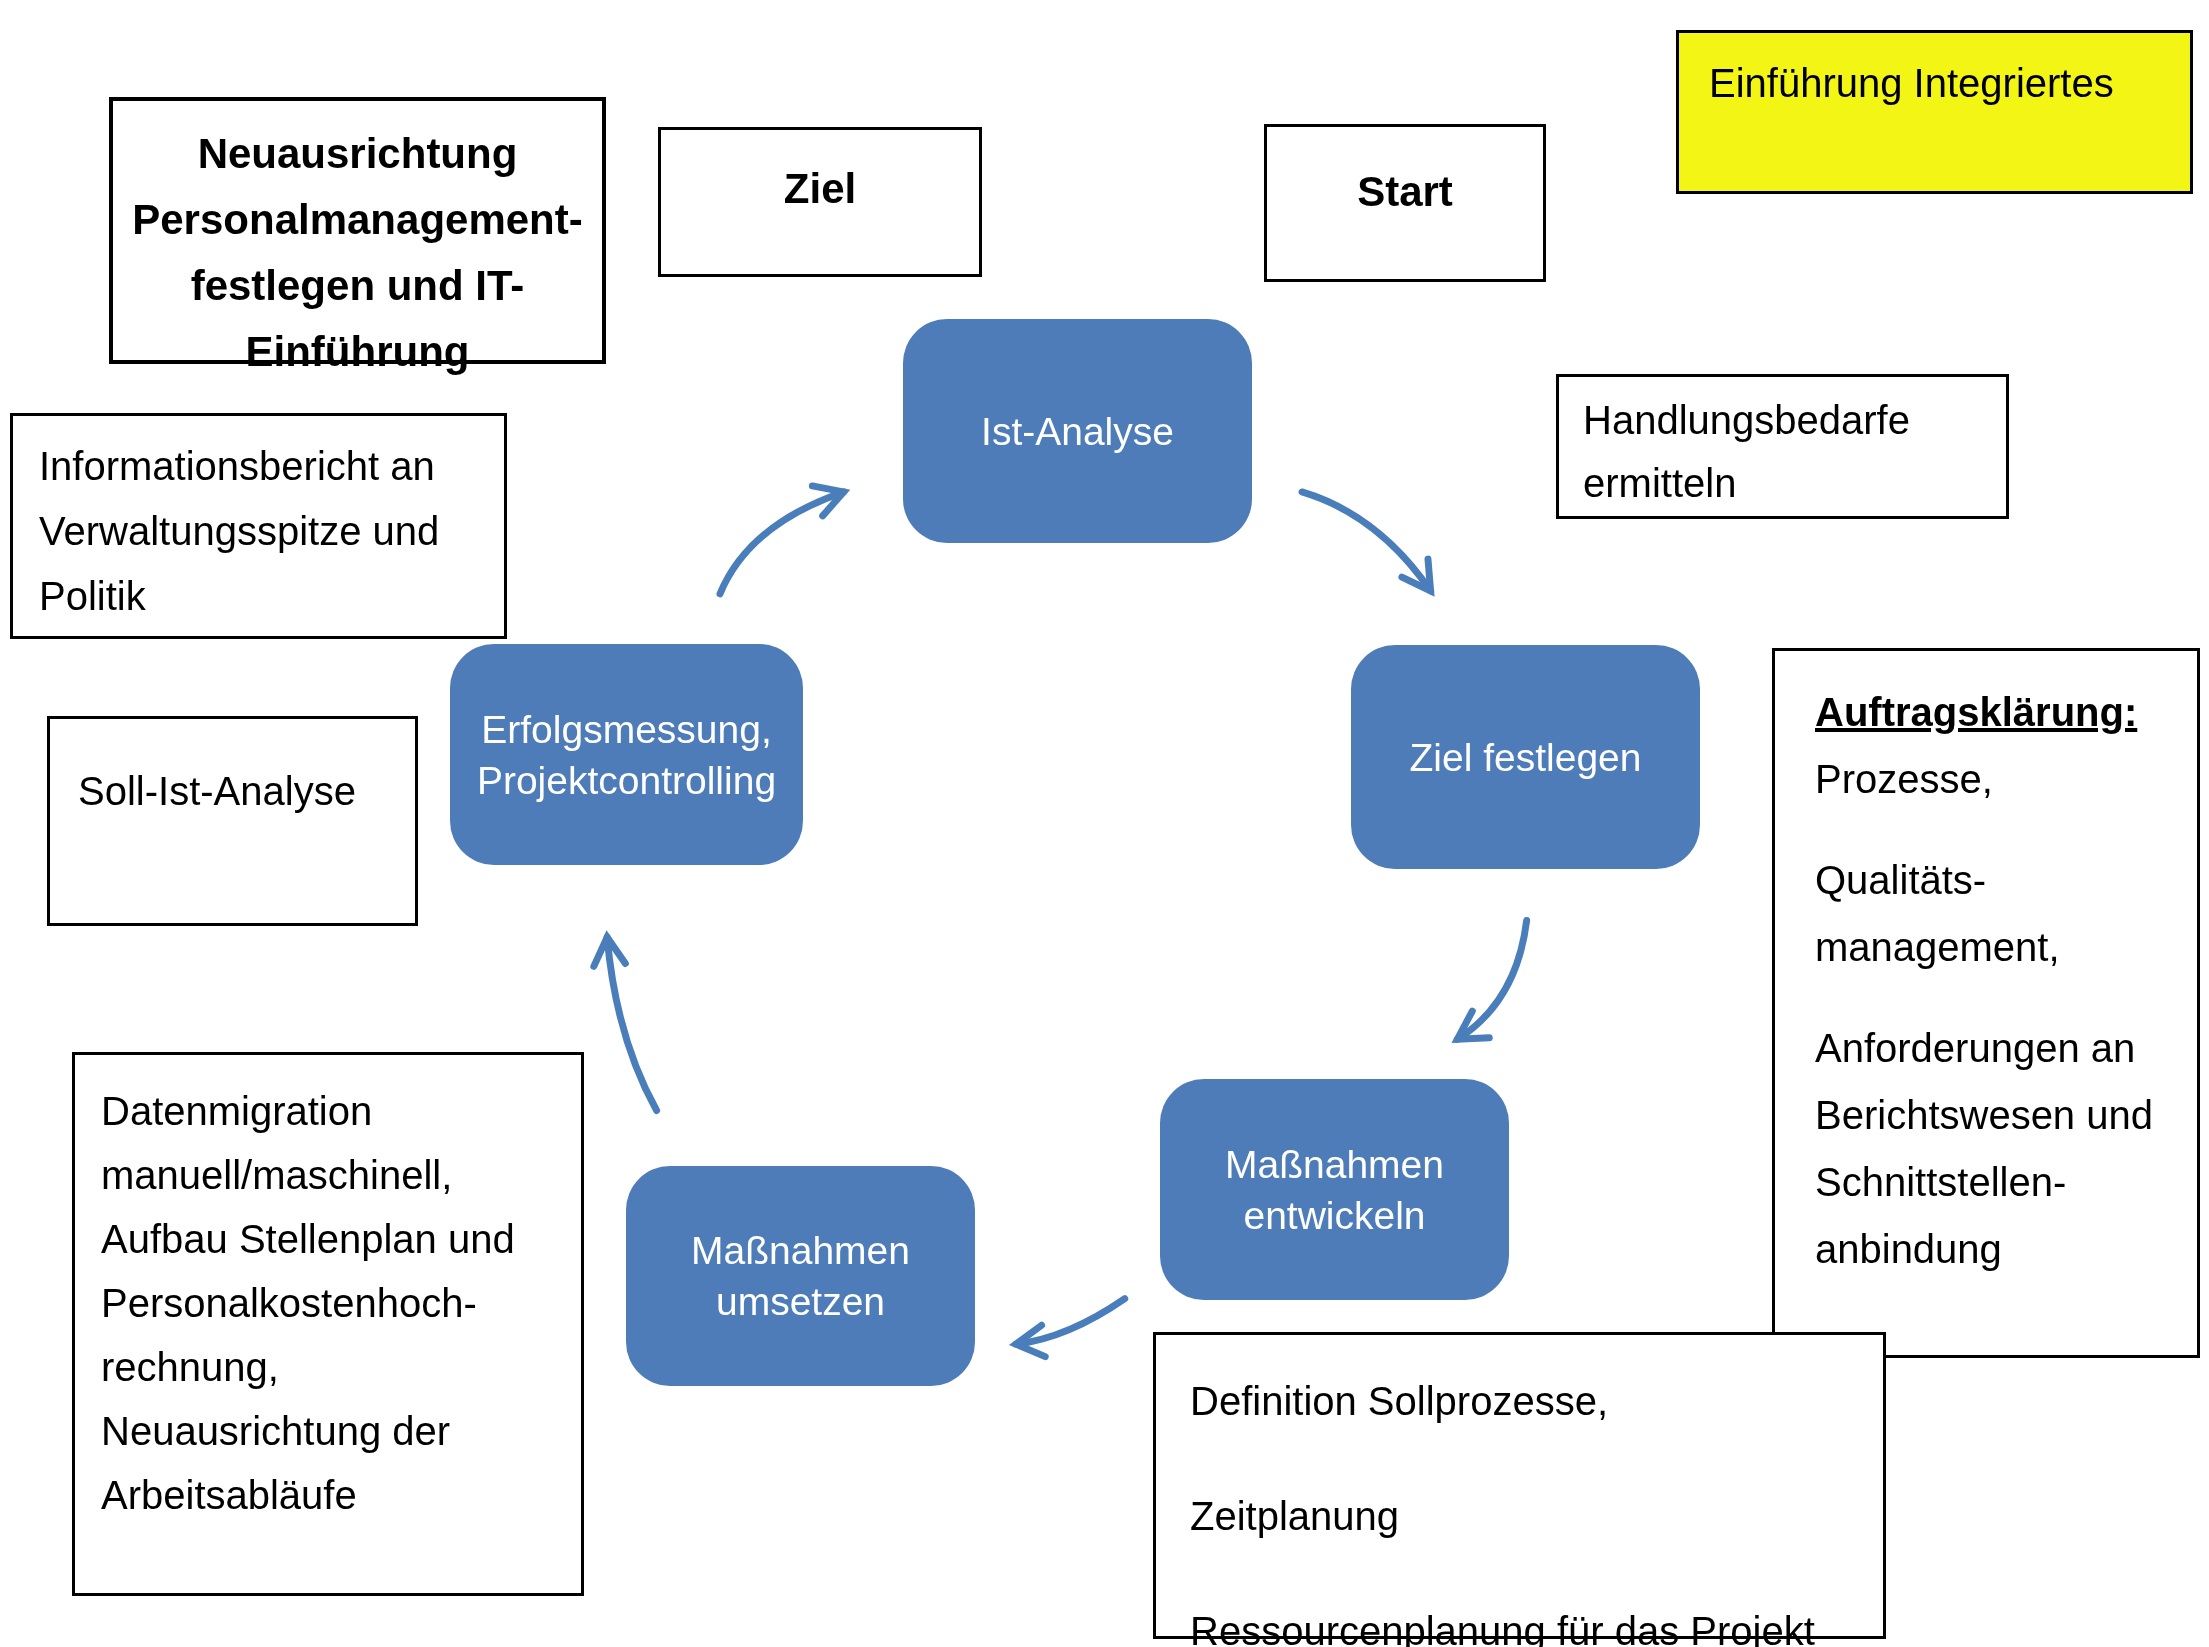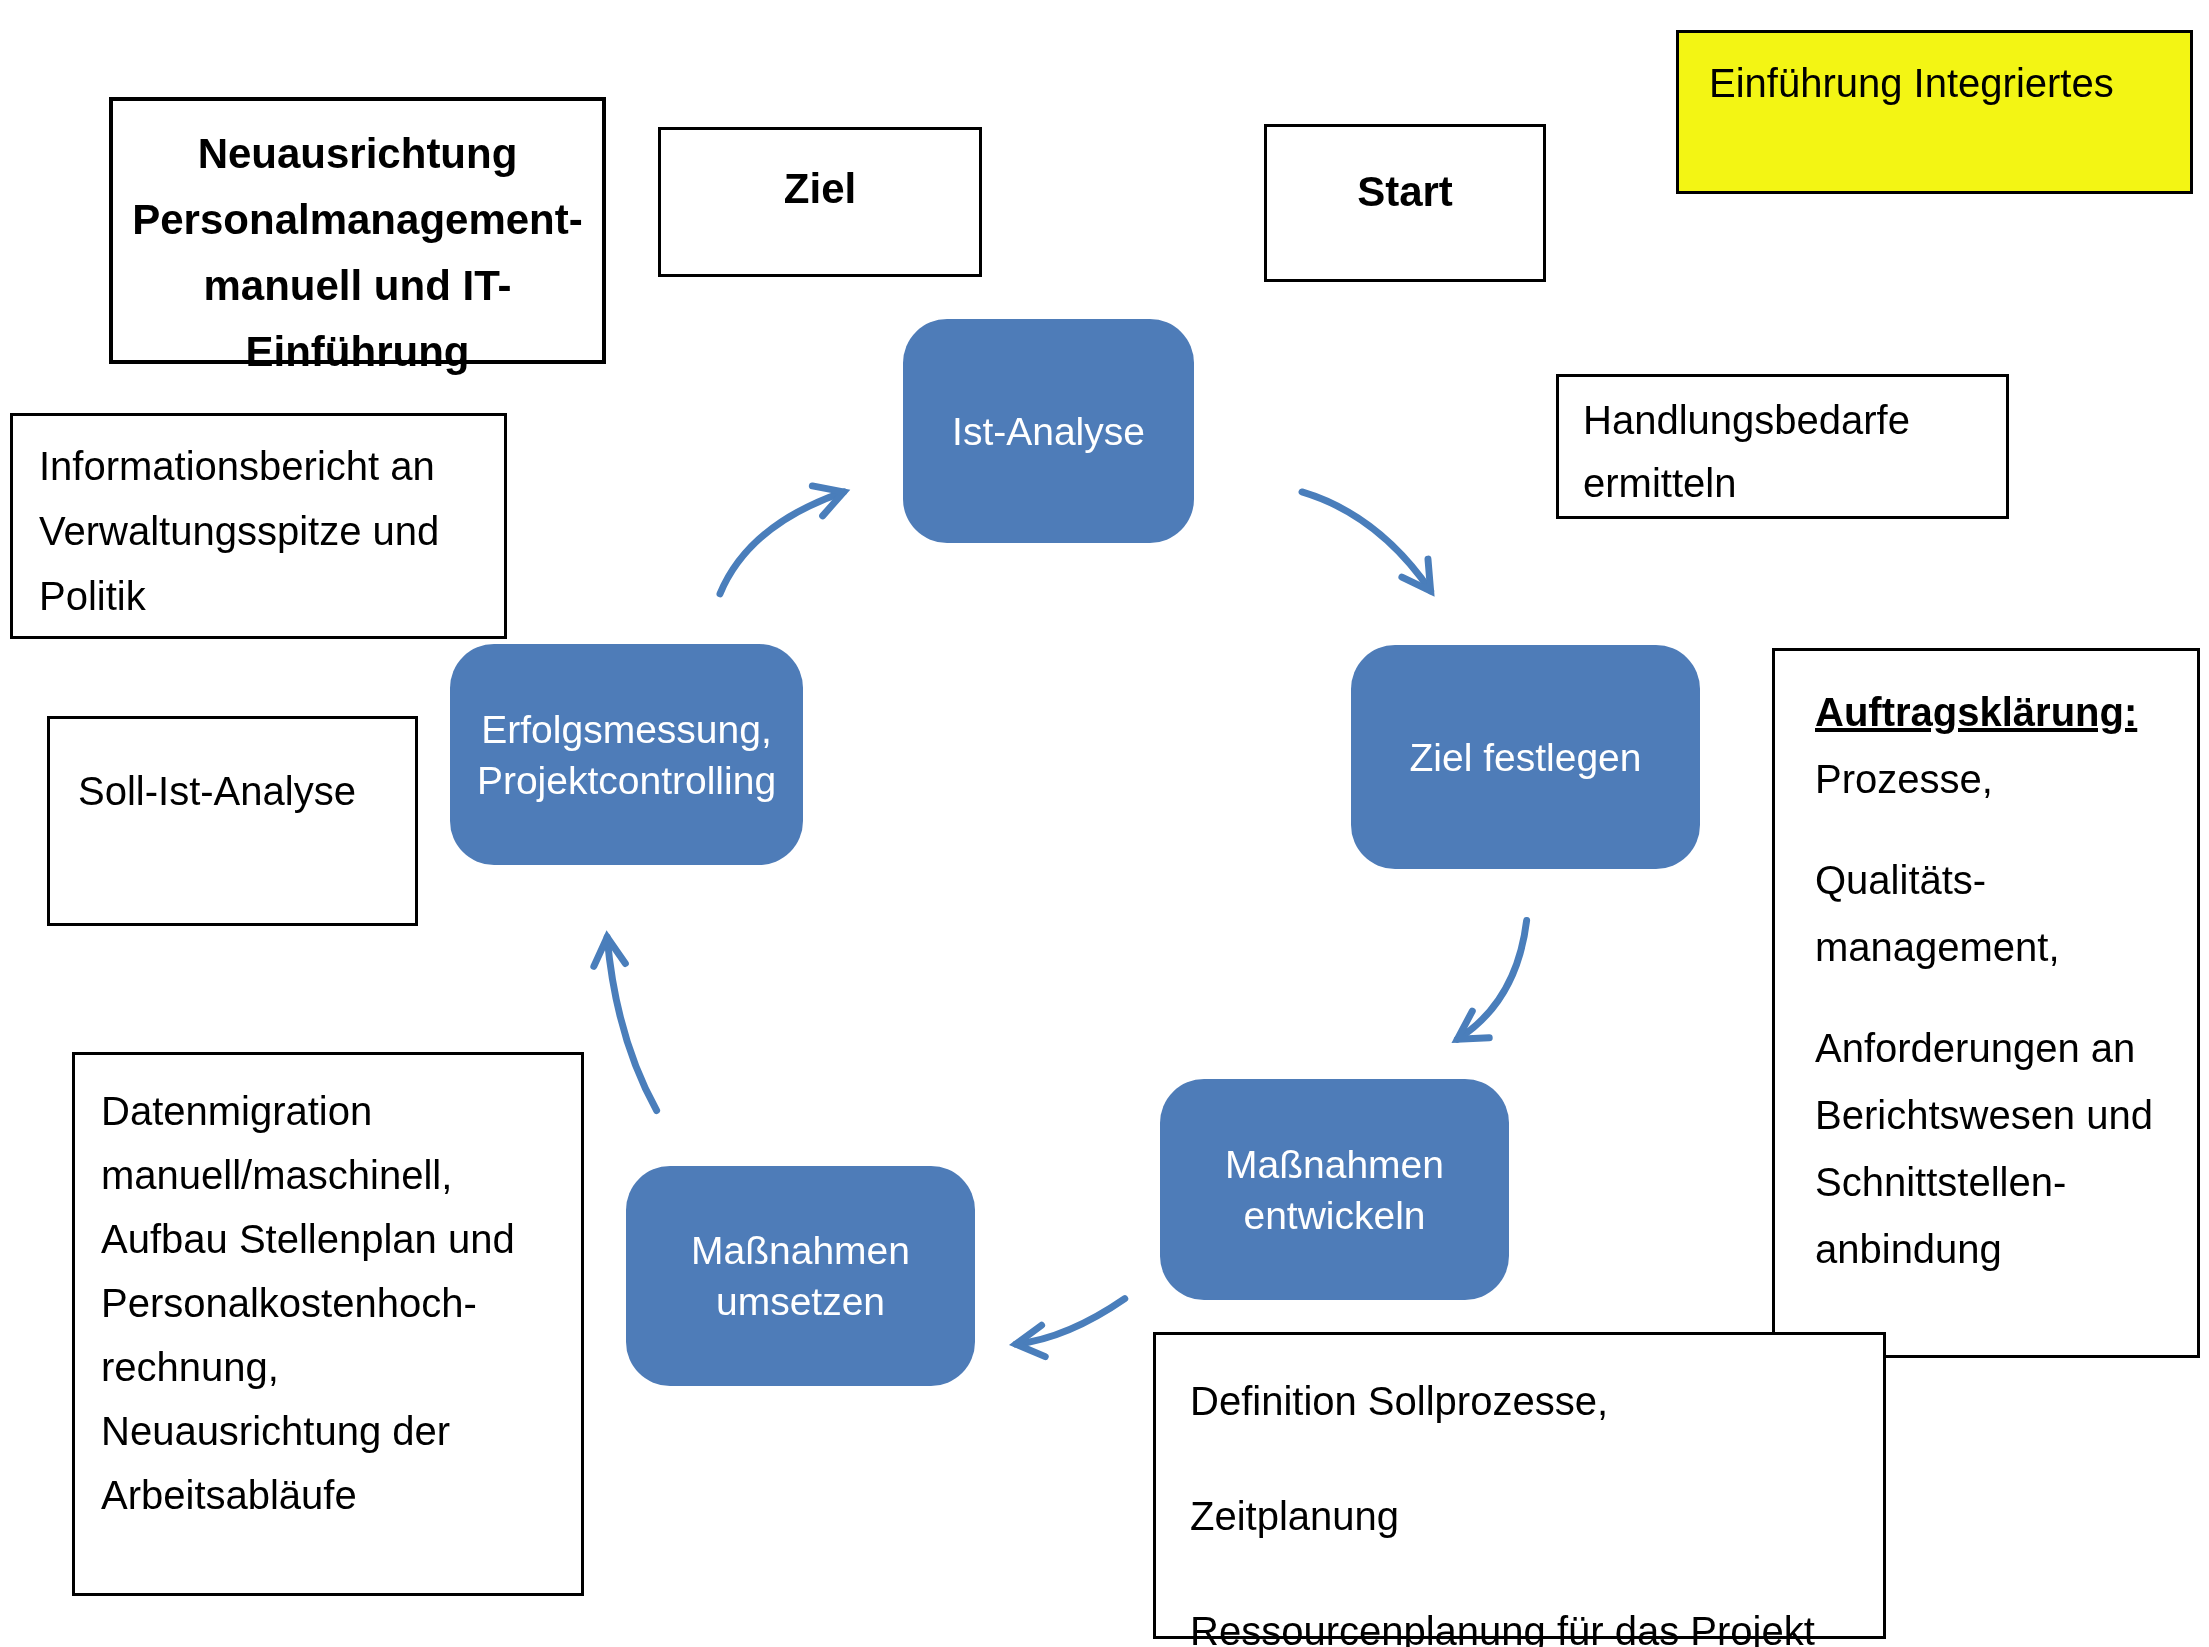--- a/index.html
+++ b/index.html
@@ -43,36 +43,36 @@
     border-radius:44px;
     color:#fff;
     display:flex;
     flex-direction:column;
     align-items:center;
     justify-content:center;
     font-size:39px;
     line-height:51px;
     text-align:center;
   }
-  .n-ist{left:903px;top:319px;width:291px;height:224px;align-items:center;}
+  .n-ist{left:903px;top:319px;width:349px;height:224px;align-items:center;}
   .n-ziele{left:1351px;top:645px;width:349px;height:224px;}
   .n-entwickeln{left:1160px;top:1079px;width:349px;height:221px;}
   .n-umsetzen{left:626px;top:1166px;width:349px;height:220px;}
   .n-erfolg{left:450px;top:644px;width:353px;height:221px;}
   .arrow-layer{position:absolute;left:0;top:0;width:2210px;height:1647px;pointer-events:none;}
 </style>
 </head>
 <body>
 
 <div class="diagram">
 
   <div class="note project-title bold center">
     <div class="ln">Neuausrichtung</div>
     <div class="ln">Personalmanagement-</div>
-    <div class="ln">manuell und IT-</div>
+    <div class="ln">festlegen und IT-</div>
     <div class="ln">Einführung</div>
   </div>
 
   <div class="note goal-box bold center">
     <div class="ln">Ziel</div>
   </div>
 
   <div class="note start-box bold center">
     <div class="ln">Start</div>
   </div>

